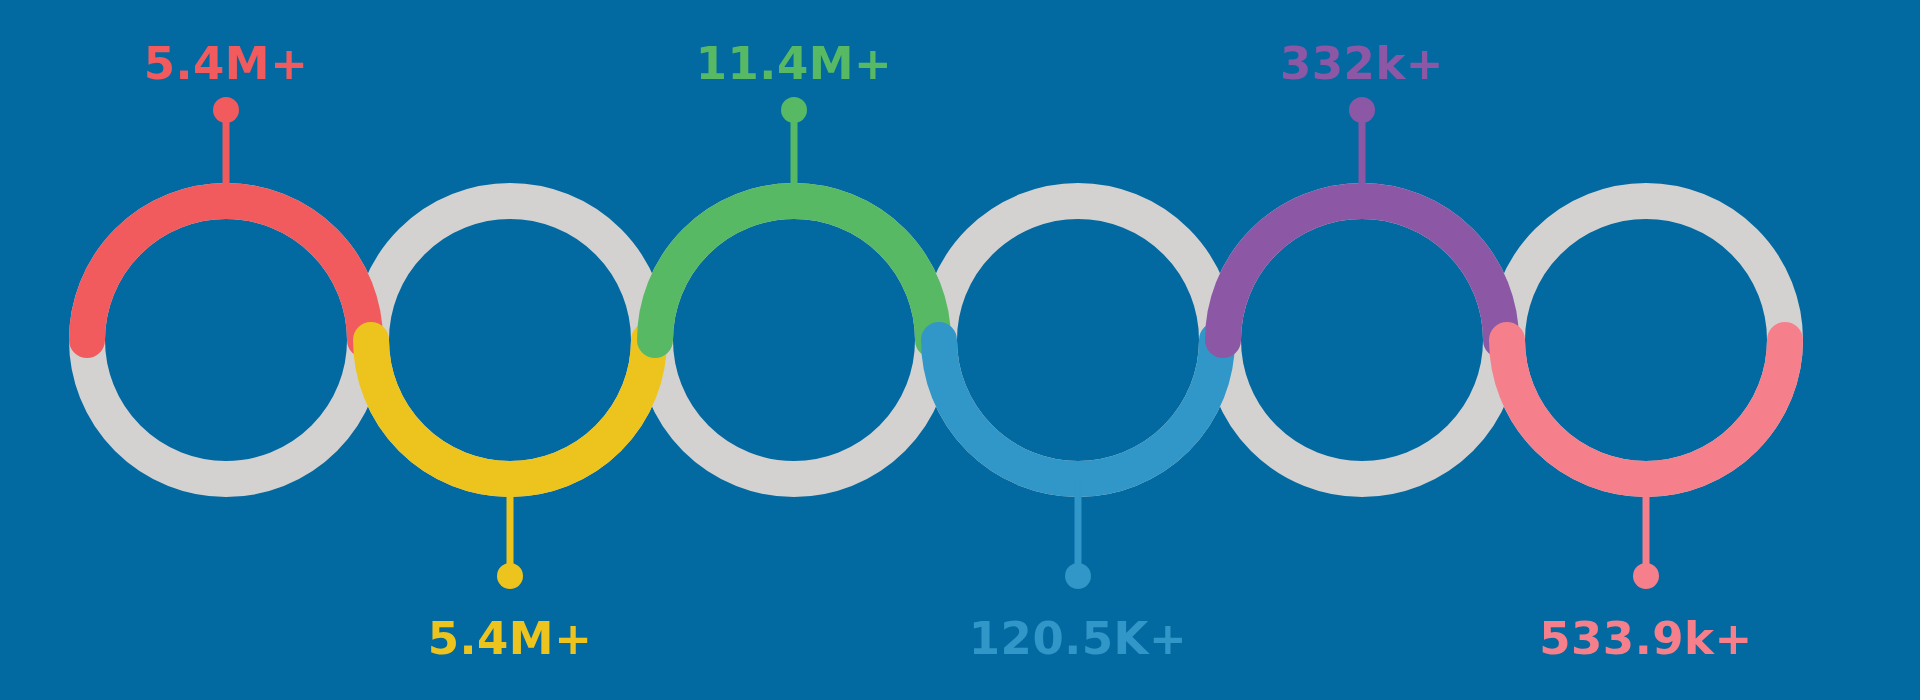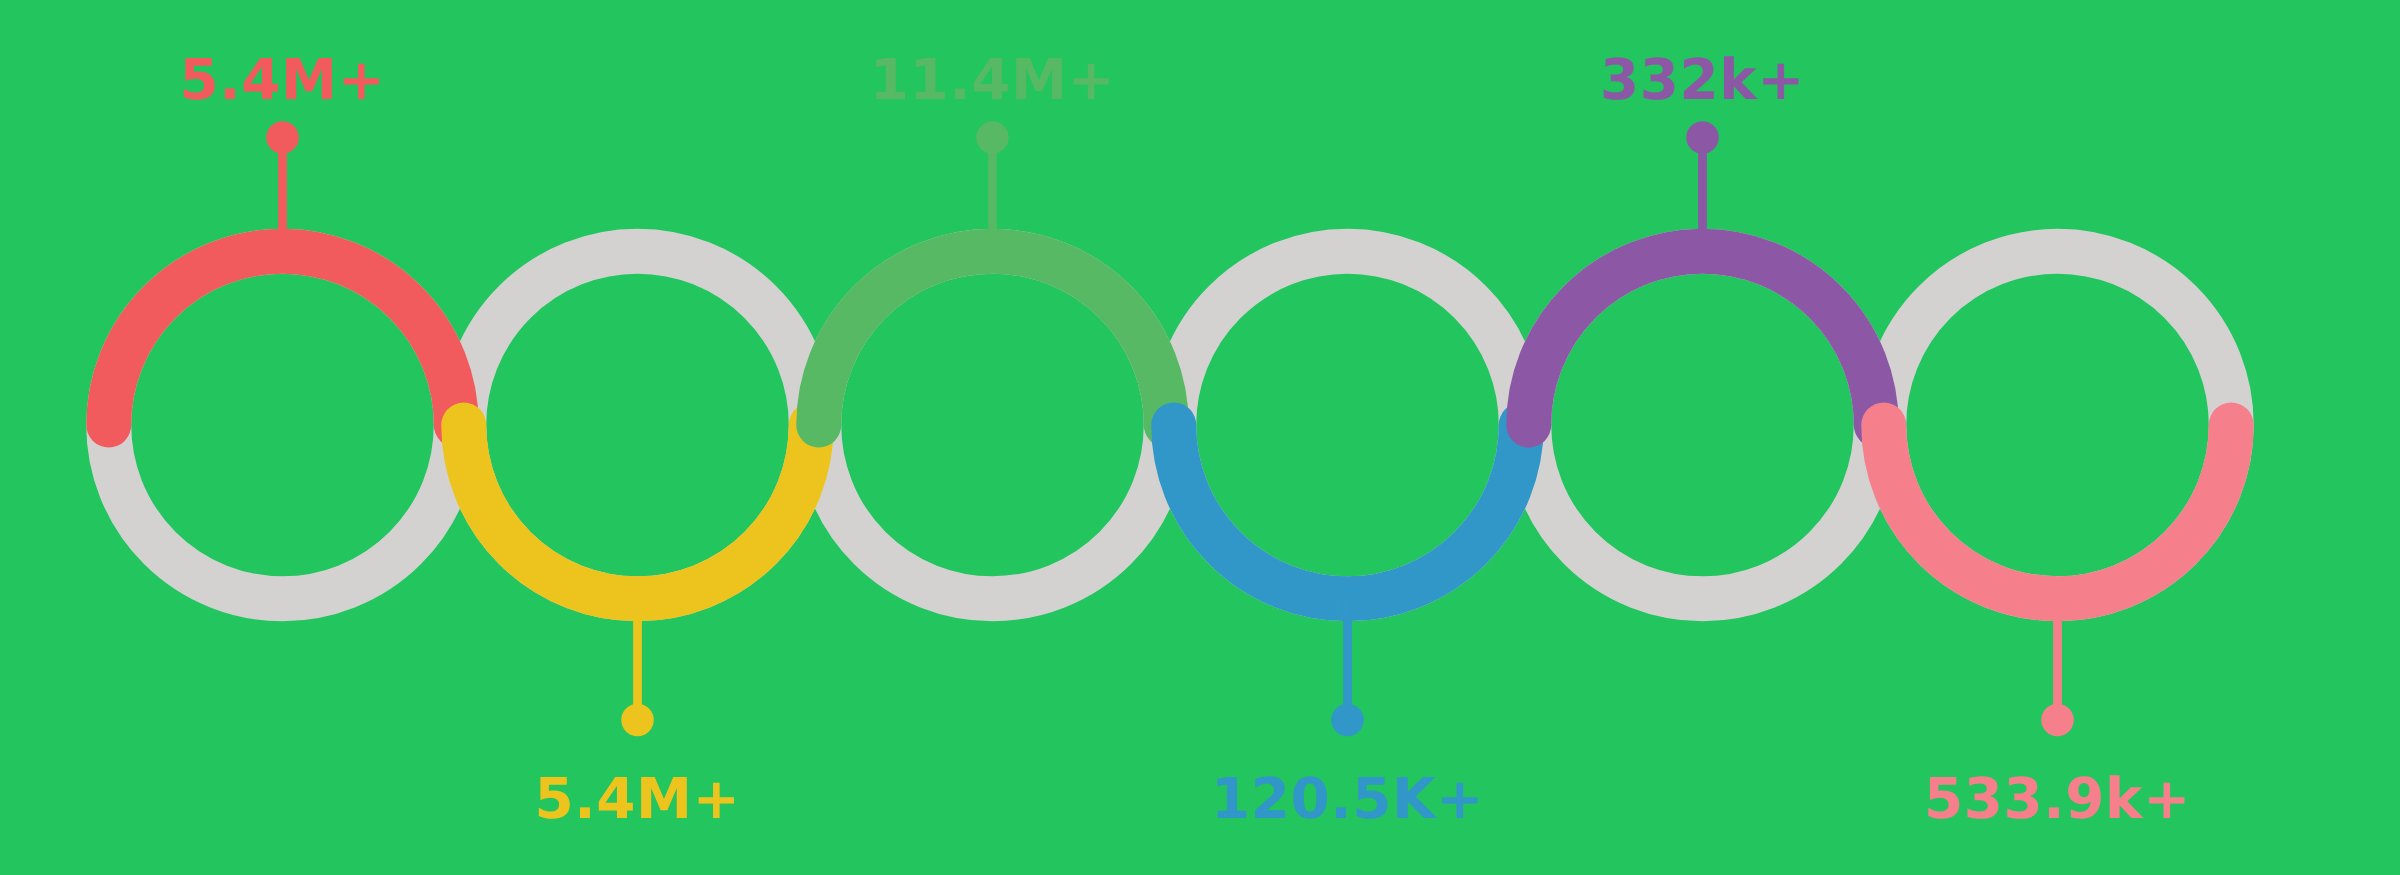--- a/index.html
+++ b/index.html
@@ -5,21 +5,21 @@
   html, body {
     margin: 0;
     padding: 0;
     background: #000000;
   }
   .stage {
     position: relative;
     width: 1920px;
     height: 700px;
     margin: 0;
-    background: #22c55e;
+    background: #0369a1;
     overflow: hidden;
     font-family: "DejaVu Sans", "Liberation Sans", sans-serif;
     text-align: right;
   }
   .stage svg {
     display: block;
   }
   .stage text {
     font-family: "DejaVu Sans", "Liberation Sans", sans-serif;
     font-weight: bold;

